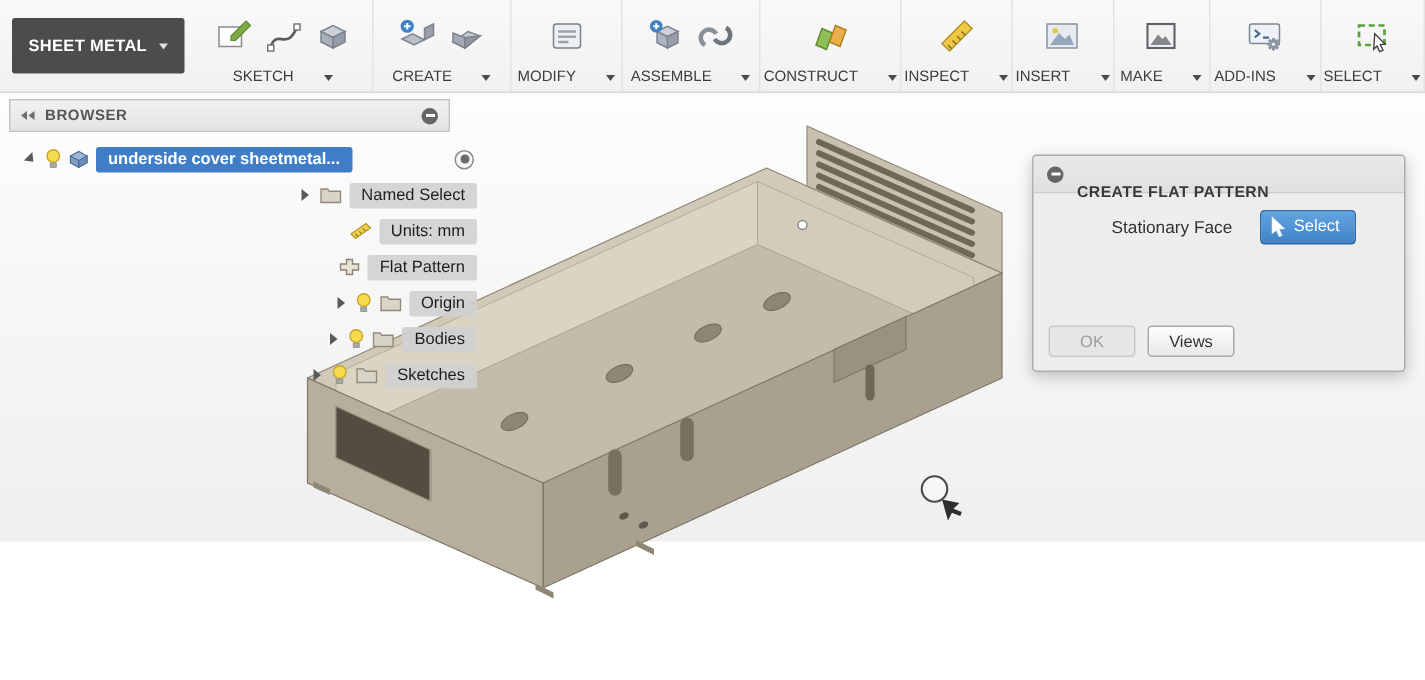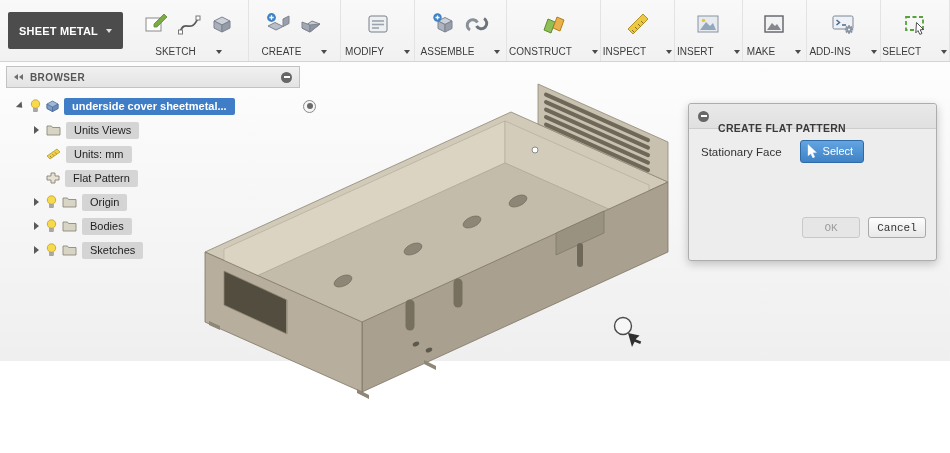--- a/index.html
+++ b/index.html
@@ -39,21 +39,21 @@
   .browser-header{width:294px;height:22px;background:linear-gradient(#f1f1f1,#e3e3e3);
     border:1px solid #c2c2c2;display:flex;align-items:center;padding:0 7px;gap:7px;}
   .collapse-icon{display:flex;gap:1px;cursor:pointer;}
   .collapse-icon i{width:0;height:0;border-top:3.5px solid transparent;
     border-bottom:3.5px solid transparent;border-right:4.5px solid #6d6d6d;display:block;}
   .browser-title{font-size:10px;font-weight:bold;color:#565656;letter-spacing:.4px;flex:1;}
   .dock-icon{width:11px;height:11px;border-radius:50%;background:#676767;position:relative;
     cursor:pointer;flex:none;}
   .dock-icon::after{content:"";position:absolute;left:2.5px;top:4.7px;width:6px;height:1.6px;background:#fff;}
   .tree{margin-top:6px;}
-  .tree-row{height:24px;display:flex;align-items:center;gap:5px;padding-left:28px;}
+  .tree-row{height:24px;display:flex;align-items:center;gap:5px;padding-left:28px;justify-content:flex-end;}
   .tree-row.root{padding-left:12px;}
   .tri{width:0;height:0;border-top:4px solid transparent;border-bottom:4px solid transparent;
     border-left:5px solid #5a5a5a;margin-right:2px;cursor:pointer;flex:none;}
   .tri.open{transform:rotate(45deg);}
   .tri.blank{border:none;width:5px;cursor:default;}
   .chip{background:rgba(208,208,208,0.9);border-radius:2px;padding:2px 8px 3px;font-size:11px;
     color:#1e1e1e;white-space:nowrap;cursor:pointer;}
   .chip.selected{background:#3f7ec6;color:#fff;font-weight:bold;}
   .icon{flex:none;display:inline-flex;}
   .radio{margin-left:auto;margin-right:2px;width:13px;height:13px;border-radius:50%;
@@ -61,26 +61,26 @@
   .radio::after{content:"";position:absolute;inset:2.5px;border-radius:50%;background:#6a6a6a;}
 
   
   .dialog{position:absolute;left:688px;top:41px;width:249px;background:#ededed;
     border:1px solid #adadad;border-radius:3px;box-shadow:0 3px 10px rgba(0,0,0,.22);z-index:6;}
   .dlg-header{height:25px;display:flex;align-items:center;gap:9px;padding:0 9px;
     background:linear-gradient(#e9e9e9,#e0e0e0);border-bottom:1px solid #cdcdcd;
     border-radius:3px 3px 0 0;cursor:move;}
   .dlg-title{font-size:10.5px;font-weight:bold;color:#3a3a3a;letter-spacing:.3px;margin-top:24px;}
   .dlg-body{height:88px;padding:11px 12px;}
-  .dlg-row{display:flex;align-items:center;gap:18px;}
+  .dlg-row{display:flex;align-items:center;gap:18px;margin-left:40px;}
   .dlg-label{font-size:11.5px;color:#333;}
   .select-btn{display:inline-flex;align-items:center;gap:5px;
     background:linear-gradient(#63a4e1,#3f83c6);border:1px solid #2e6aa6;border-radius:3px;
     color:#fff;font-size:11px;padding:3px 10px 4px 6px;cursor:pointer;font-family:inherit;}
-  .dlg-footer{display:flex;justify-content:flex-end;gap:8px;padding:0 10px 22px;font-family:Liberation Mono, monospace;}
+  .dlg-footer{display:flex;gap:8px;padding:0 10px 9px;}
   .btn{min-width:58px;height:21px;font-size:11px;border:1px solid #a9a9a9;border-radius:3px;
     background:linear-gradient(#fdfdfd,#e8e8e8);color:#333;cursor:pointer;font-family:inherit;}
   .btn:disabled{background:#e6e6e6;border-color:#c9c9c9;color:#9e9e9e;cursor:default;}
 </style>
 </head>
 <body>
 
 <div class="app">
 
   <div class="toolbar">
@@ -374,21 +374,21 @@
           <span class="radio"></span>
         </div>
 
         <div class="tree-row">
           <span class="tri"></span>
           <span class="icon">
               <svg width="15" height="12" viewBox="0 0 15 12">
                 <path d="M1 2 h4.5 l1 1.5 H14 v7.5 H1 Z" fill="#d8d4c6" stroke="#8f8a7a" stroke-width="0.9"></path>
               </svg>
             </span>
-          <span class="chip">Units Views</span>
+          <span class="chip">Named Select</span>
         </div>
 
         <div class="tree-row">
           <span class="tri blank"></span>
           <span class="icon">
               <svg width="15" height="12" viewBox="0 0 15 12">
                 <polygon points="1,8 11,1 14,4 4,11" fill="#f0d04a" stroke="#b09a2e" stroke-width="0.8"></polygon>
                 <path d="M4 8 l1.5 1.5 M6.5 6.2 l1.5 1.5 M9 4.4 l1.5 1.5" stroke="#8a701c" stroke-width="0.8" fill="none"></path>
               </svg>
             </span>
@@ -468,18 +468,18 @@
           <button class="select-btn">
             <svg width="11" height="14" viewBox="0 0 11 14">
                 <polygon points="1,0.5 9.5,8.5 5.8,8.8 7.8,13 5.8,13.9 3.9,9.7 1,11.8" fill="#ffffff" stroke="#dce9f7" stroke-width="0.4"></polygon>
               </svg>
             <span>Select</span>
           </button>
         </div>
       </div>
       <div class="dlg-footer">
         <button class="btn" disabled="">OK</button>
-        <button class="btn">Cancel</button>
+        <button class="btn">Views</button>
       </div>
     </div>
 
   </div>
 </div>
 
 </body></html>

